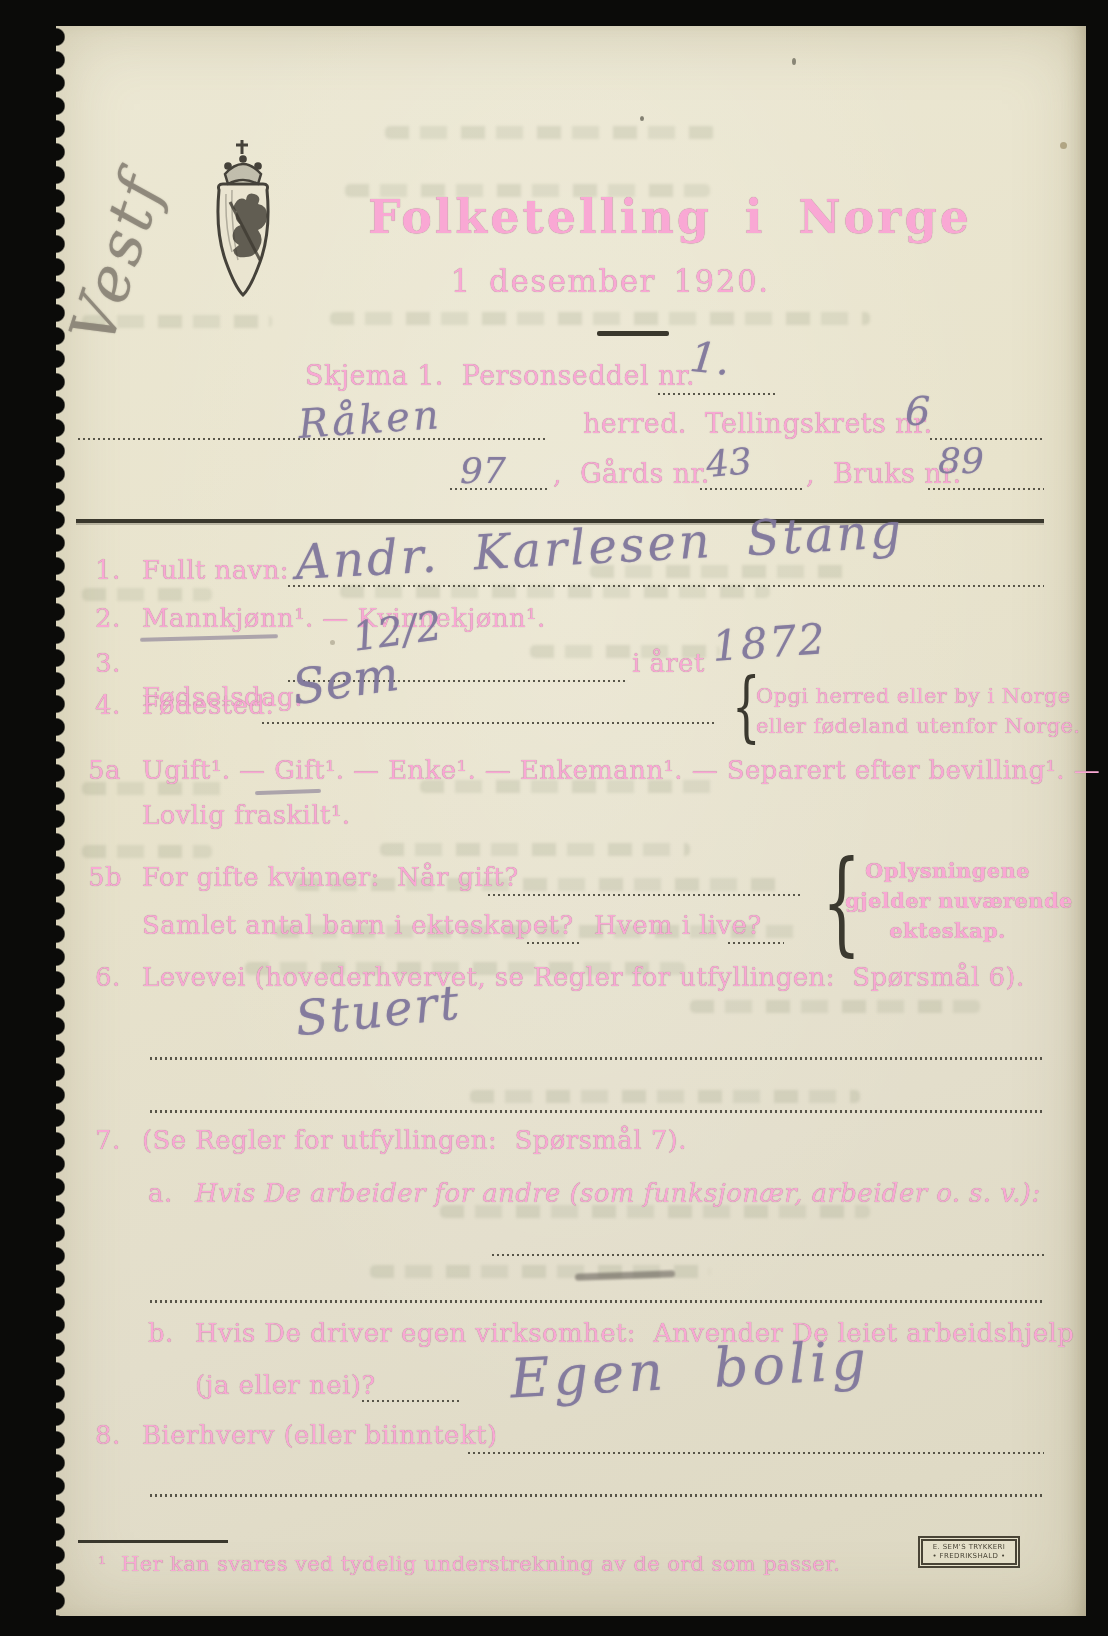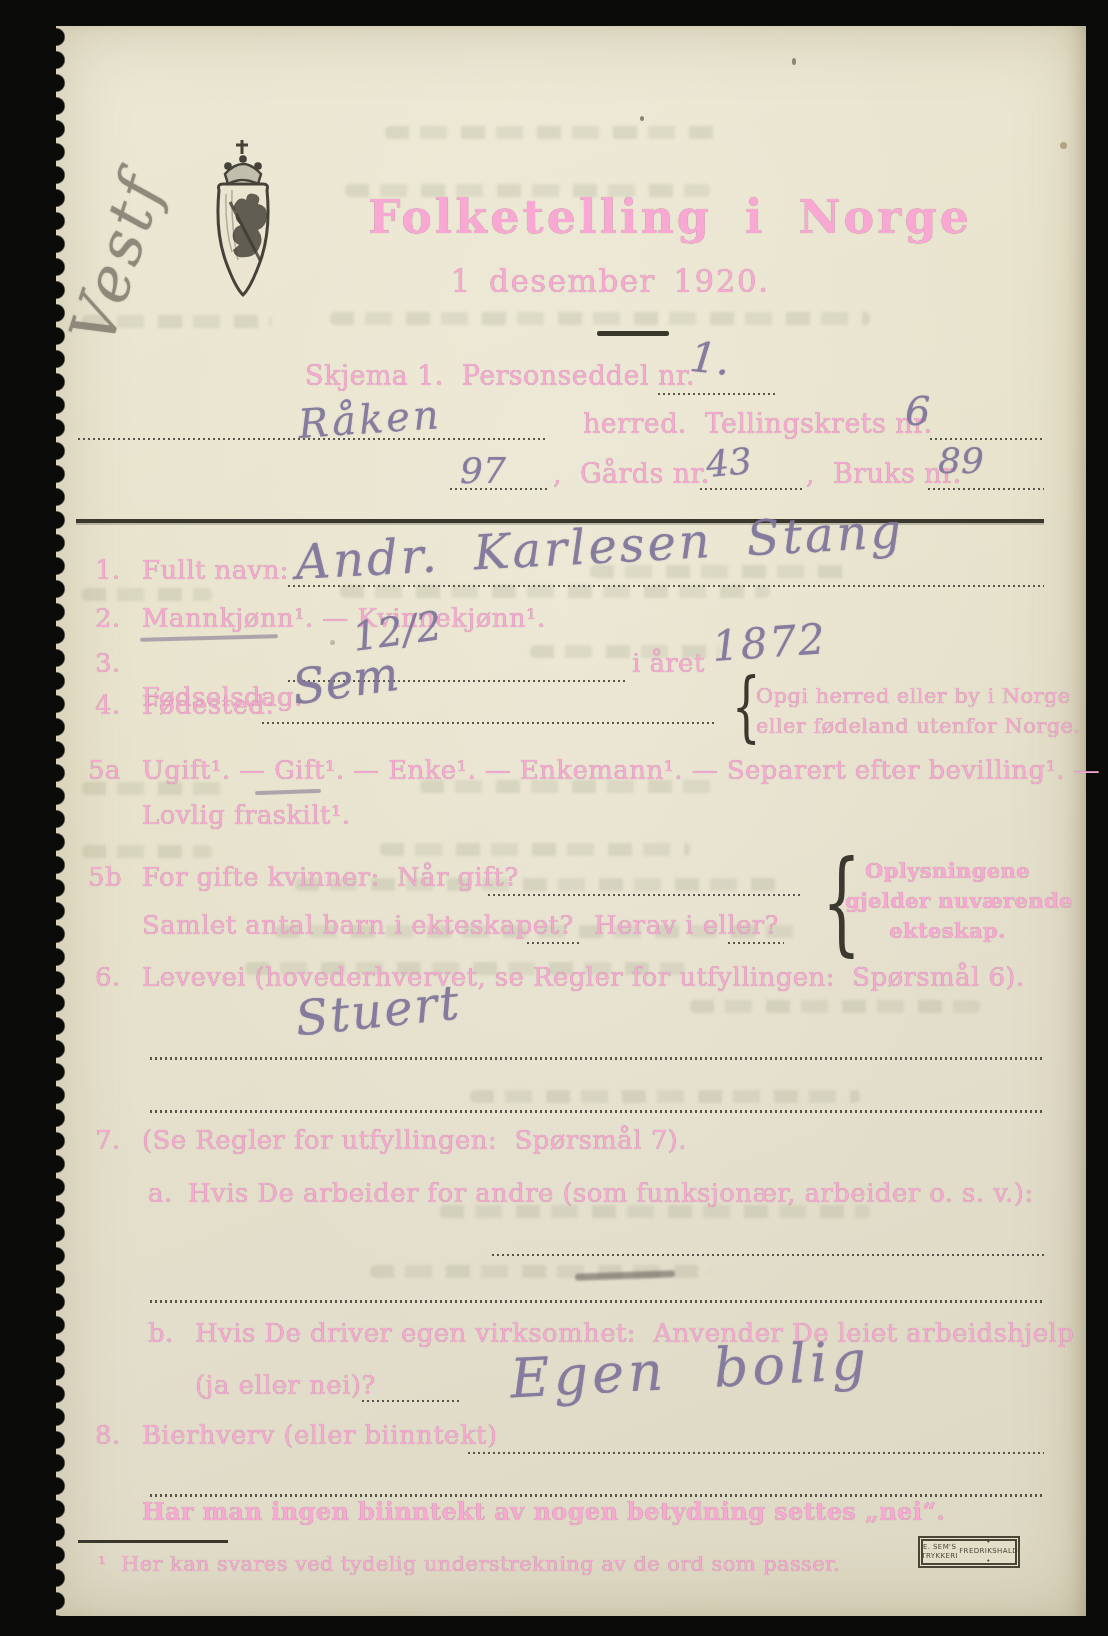--- a/index.html
+++ b/index.html
@@ -31,21 +31,21 @@
   .rule{position:absolute;background:#3a382d;}
   .pencil-line{position:absolute;background:rgba(122,112,142,.55);border-radius:3px;filter:blur(.4px);}
   .smudge{position:absolute;background:rgba(92,88,82,.55);border-radius:4px;filter:blur(1.1px);}
   .brace{position:absolute;color:#3b392f;font-weight:400;line-height:1;}
   .ghost{position:absolute;height:13px;opacity:.5;filter:blur(1.4px);border-radius:5px;
          background:repeating-linear-gradient(90deg, rgba(104,117,86,.30) 0 24px, rgba(104,117,86,0) 24px 35px,
                     rgba(104,117,86,.24) 35px 62px, rgba(104,117,86,0) 62px 76px);}
   .speck{position:absolute;border-radius:50%;background:rgba(120,100,55,.45);filter:blur(.6px);}
   #printer-mark{position:absolute;left:918px;top:1536px;width:98px;height:28px;border:2px solid #494436;
         box-shadow:inset 0 0 0 2px rgba(73,68,54,.0), inset 0 0 0 1px #e8e3cc, inset 0 0 0 3px #494436;
-        display:flex;flex-direction:row;align-items:center;justify-content:center;
+        display:flex;flex-direction:column;align-items:center;justify-content:center;
         font-family:"DejaVu Sans",sans-serif;font-size:7px;line-height:1.3;color:#494436;
         letter-spacing:.4px;text-align:center;background:rgba(232,227,204,.6);}
   #title{font-size:46px;font-weight:600;letter-spacing:3px;word-spacing:14px;}
   #subtitle{font-size:31px;letter-spacing:1.5px;word-spacing:6px;}
 </style>
 </head>
 <body>
 
 <div id="scan">
   <div id="paper">
@@ -145,53 +145,52 @@
   <div class="print" style="left:88px;top:755px;">5a</div>
   <div class="print" style="left:142px;top:755px;">Ugift¹. — Gift¹. — Enke¹. — Enkemann¹. — Separert efter bevilling¹. —</div>
   <div class="pencil-line" style="left:255px;top:790px;width:66px;height:4px;transform:rotate(-2deg);"></div>
   <div class="print" style="left:142px;top:800px;">Lovlig fraskilt¹.</div>
 
   <div class="print" style="left:88px;top:862px;">5b</div>
   <div class="print" style="left:142px;top:862px;">For gifte kvinner:  Når gift?</div>
   <div class="dot" style="left:488px;top:894px;width:314px;"></div>
   <div class="print" style="left:142px;top:910px;">Samlet antal barn i ekteskapet?</div>
   <div class="dot" style="left:527px;top:942px;width:53px;"></div>
-  <div class="print" style="left:594px;top:910px;">Herav i eller?</div>
+  <div class="print" style="left:594px;top:910px;">Hvem i live?</div>
   <div class="dot" style="left:728px;top:942px;width:56px;"></div>
   <div class="brace" style="left:806px;top:846px;font-size:112px;transform:scaleX(.55);">{</div>
   <div class="print small semibold center" style="left:845px;top:858px;width:205px;">Oplysningene</div>
   <div class="print small semibold center" style="left:845px;top:888px;width:205px;">gjelder nuværende</div>
   <div class="print small semibold center" style="left:845px;top:918px;width:205px;">ekteskap.</div>
 
   <div class="print" style="left:95px;top:962px;">6.</div>
   <div class="print" style="left:142px;top:962px;">Levevei (hovederhvervet, se Regler for utfyllingen:  Spørsmål 6).</div>
   <div class="hand" style="left:295px;top:982px;font-size:48px;transform:rotate(-6deg);letter-spacing:2px;">Stuert</div>
   <div class="dot" style="left:150px;top:1057px;width:894px;height:3px;"></div>
   <div class="dot" style="left:150px;top:1110px;width:894px;height:3px;"></div>
 
   <div class="print" style="left:95px;top:1125px;">7.</div>
   <div class="print" style="left:142px;top:1125px;">(Se Regler for utfyllingen:  Spørsmål 7).</div>
 
   <div class="print" style="left:148px;top:1178px;">a.</div>
-  <div class="print" style="left:188px;top:1178px;">Hvis De arbeider for andre (som funksjonær, arbeider o. s. v.):</div>
+  <div class="print" style="left:195px;top:1178px;font-style:italic;">Hvis De arbeider for andre (som funksjonær, arbeider o. s. v.):</div>
   <div class="dot" style="left:492px;top:1254px;width:552px;"></div>
   <div class="smudge" style="left:575px;top:1272px;width:100px;height:7px;transform:rotate(-2deg);"></div>
   <div class="dot" style="left:150px;top:1300px;width:894px;height:3px;"></div>
 
   <div class="print" style="left:148px;top:1318px;">b.</div>
   <div class="print" style="left:195px;top:1318px;">Hvis De driver egen virksomhet:  Anvender De leiet arbeidshjelp</div>
   <div class="print" style="left:195px;top:1370px;">(ja eller nei)?</div>
   <div class="dot" style="left:362px;top:1400px;width:98px;"></div>
 
   <div class="print" style="left:95px;top:1420px;">8.</div>
   <div class="print" style="left:142px;top:1420px;">Bierhverv (eller biinntekt)</div>
   <div class="dot" style="left:468px;top:1452px;width:576px;"></div>
   <div class="hand" style="left:510px;top:1338px;font-size:54px;transform:rotate(-3deg);letter-spacing:4px;word-spacing:26px;">Egen bolig</div>
   <div class="dot" style="left:150px;top:1494px;width:894px;height:3px;"></div>
-  <div class="print semibold" style="left:142px;top:1498px;font-size:24px;">Har man ingen biinntekt av nogen betydning settes „nei“.</div>
 
   <div class="rule" style="left:78px;top:1540px;width:150px;height:3px;"></div>
   <div class="print bold" style="left:98px;top:1552px;font-size:21px;">¹  Her kan svares ved tydelig understrekning av de ord som passer.</div>
 
   <div id="printer-mark">
     <span>E. SEM'S TRYKKERI</span>
     <span>• FREDRIKSHALD •</span>
   </div>
 </div>
 

